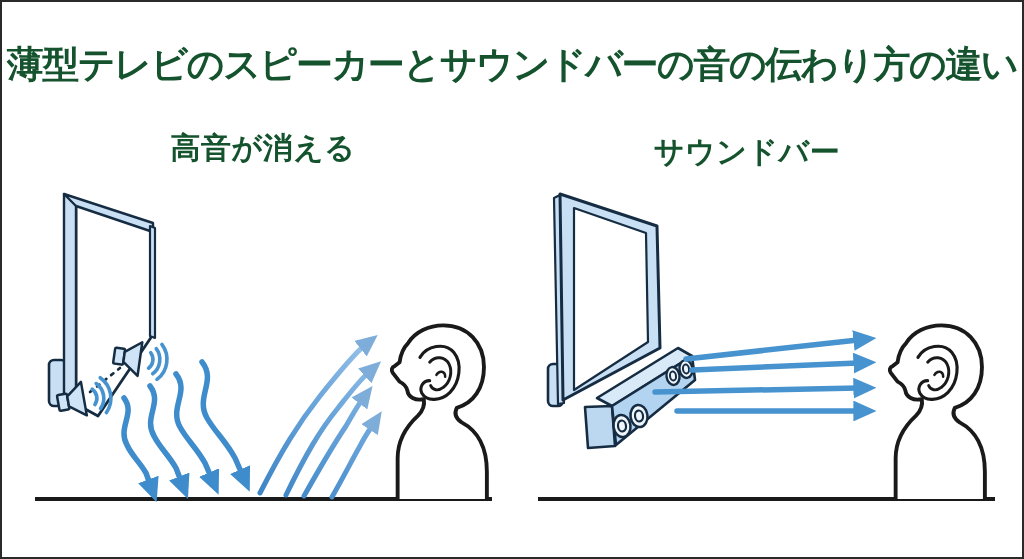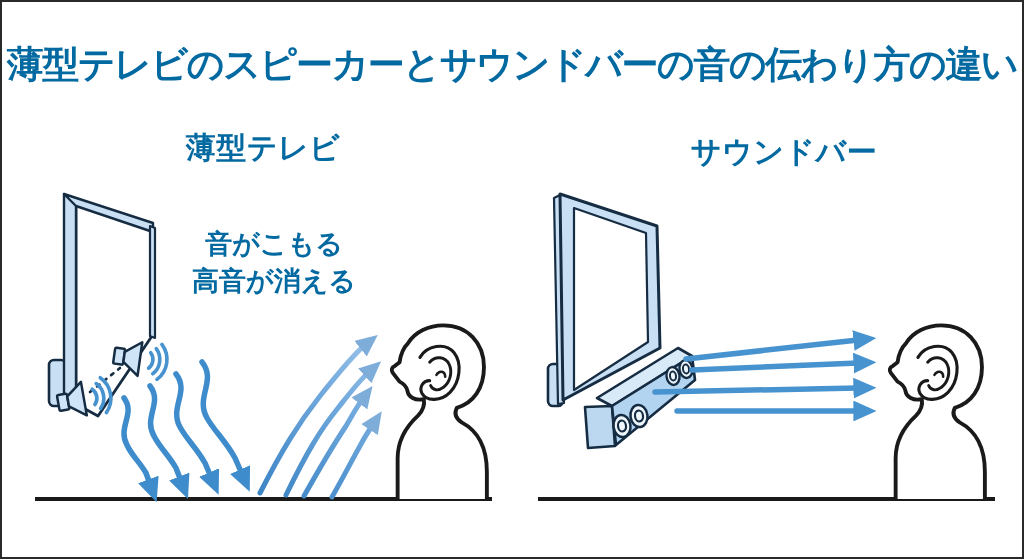--- a/index.html
+++ b/index.html
@@ -1,30 +1,30 @@
 <!DOCTYPE html>
 <html><head>
 <meta charset="utf-8">
 <style>
   html,body{margin:0;padding:0;background:#e8e8e8;}
   .canvas{
     position:relative;width:1024px;height:559px;box-sizing:border-box;
     background:#ffffff;border:2px solid #2a2a2a;overflow:hidden;
-    font-family:Liberation Serif, serif;color:#0369a1;
+    font-family:Liberation Mono, monospace;color:#14532d;
   }
   .title{
     position:absolute;top:38px;left:0;width:100%;text-align:center;
     font-size:37px;font-weight:900;letter-spacing:-1.5px;white-space:nowrap;
   }
   .panel-label{
     position:absolute;font-size:30px;font-weight:900;letter-spacing:0.5px;
     transform:translateX(-50%);white-space:nowrap;
   }
   .label-left{left:261px;top:126px;}
-  .label-right{left:782px;top:130px;}
+  .label-right{left:745px;top:130px;}
   .note{
     position:absolute;font-size:27px;font-weight:800;text-align:center;
     transform:translateX(-50%);line-height:37px;white-space:nowrap;
   }
   .note-left{left:272px;top:224px;}
   .note-right{left:770px;top:224px;}
   .art{position:absolute;left:0;top:0;}
 </style>
 </head>
 <body>
@@ -152,23 +152,19 @@
         <path d="M 653,390 L 856,386" marker-end="url(#mBlue)"></path>
         <path d="M 675,409 L 856,409" marker-end="url(#mBlue)"></path>
       </g>
 
       <use href="#person" transform="translate(882,497) scale(0.97)"></use>
     </g>
   </svg>
 
   <div class="title">薄型テレビのスピーカーとサウンドバーの音の伝わり方の違い</div>
 
-  <div class="panel-label label-left">薄型テレビ</div>
+  <div class="panel-label label-left">高音が消える</div>
   <div class="panel-label label-right">サウンドバー</div>
 
-  <div class="note note-left">
-    <div>音がこもる</div>
-    <div>高音が消える</div>
-  </div>
   <div class="note note-right">
   </div>
 
 </div>
 
 </body></html>

